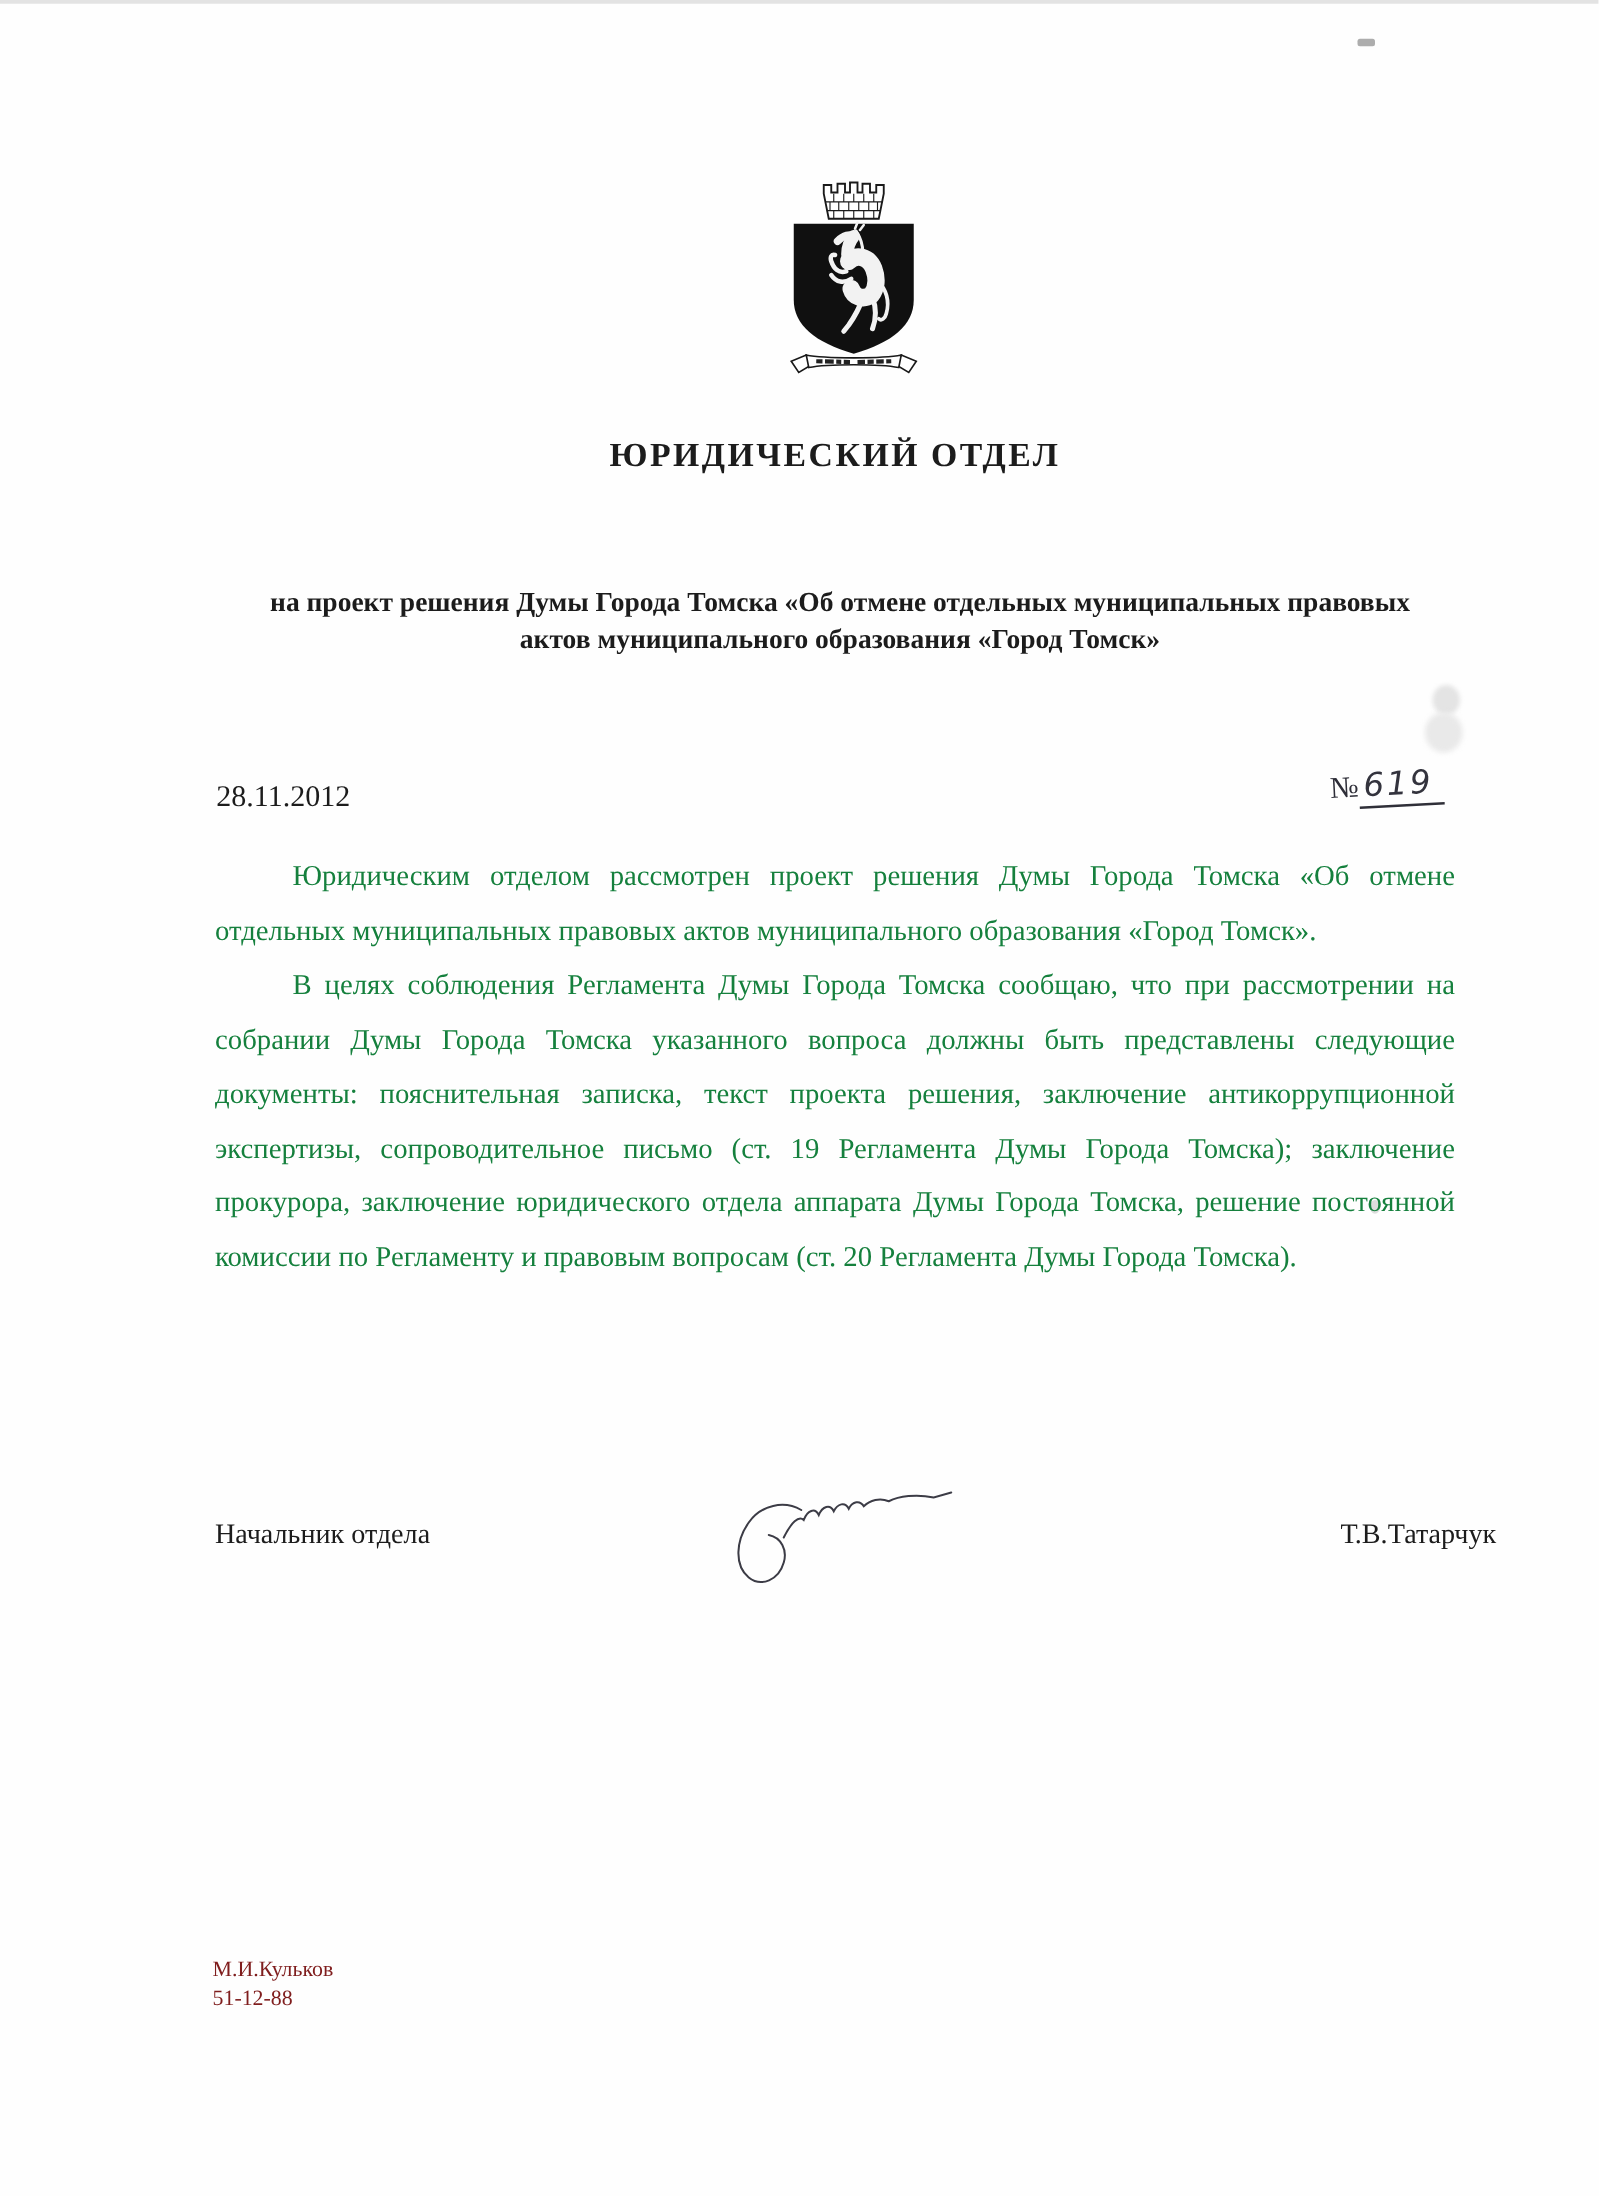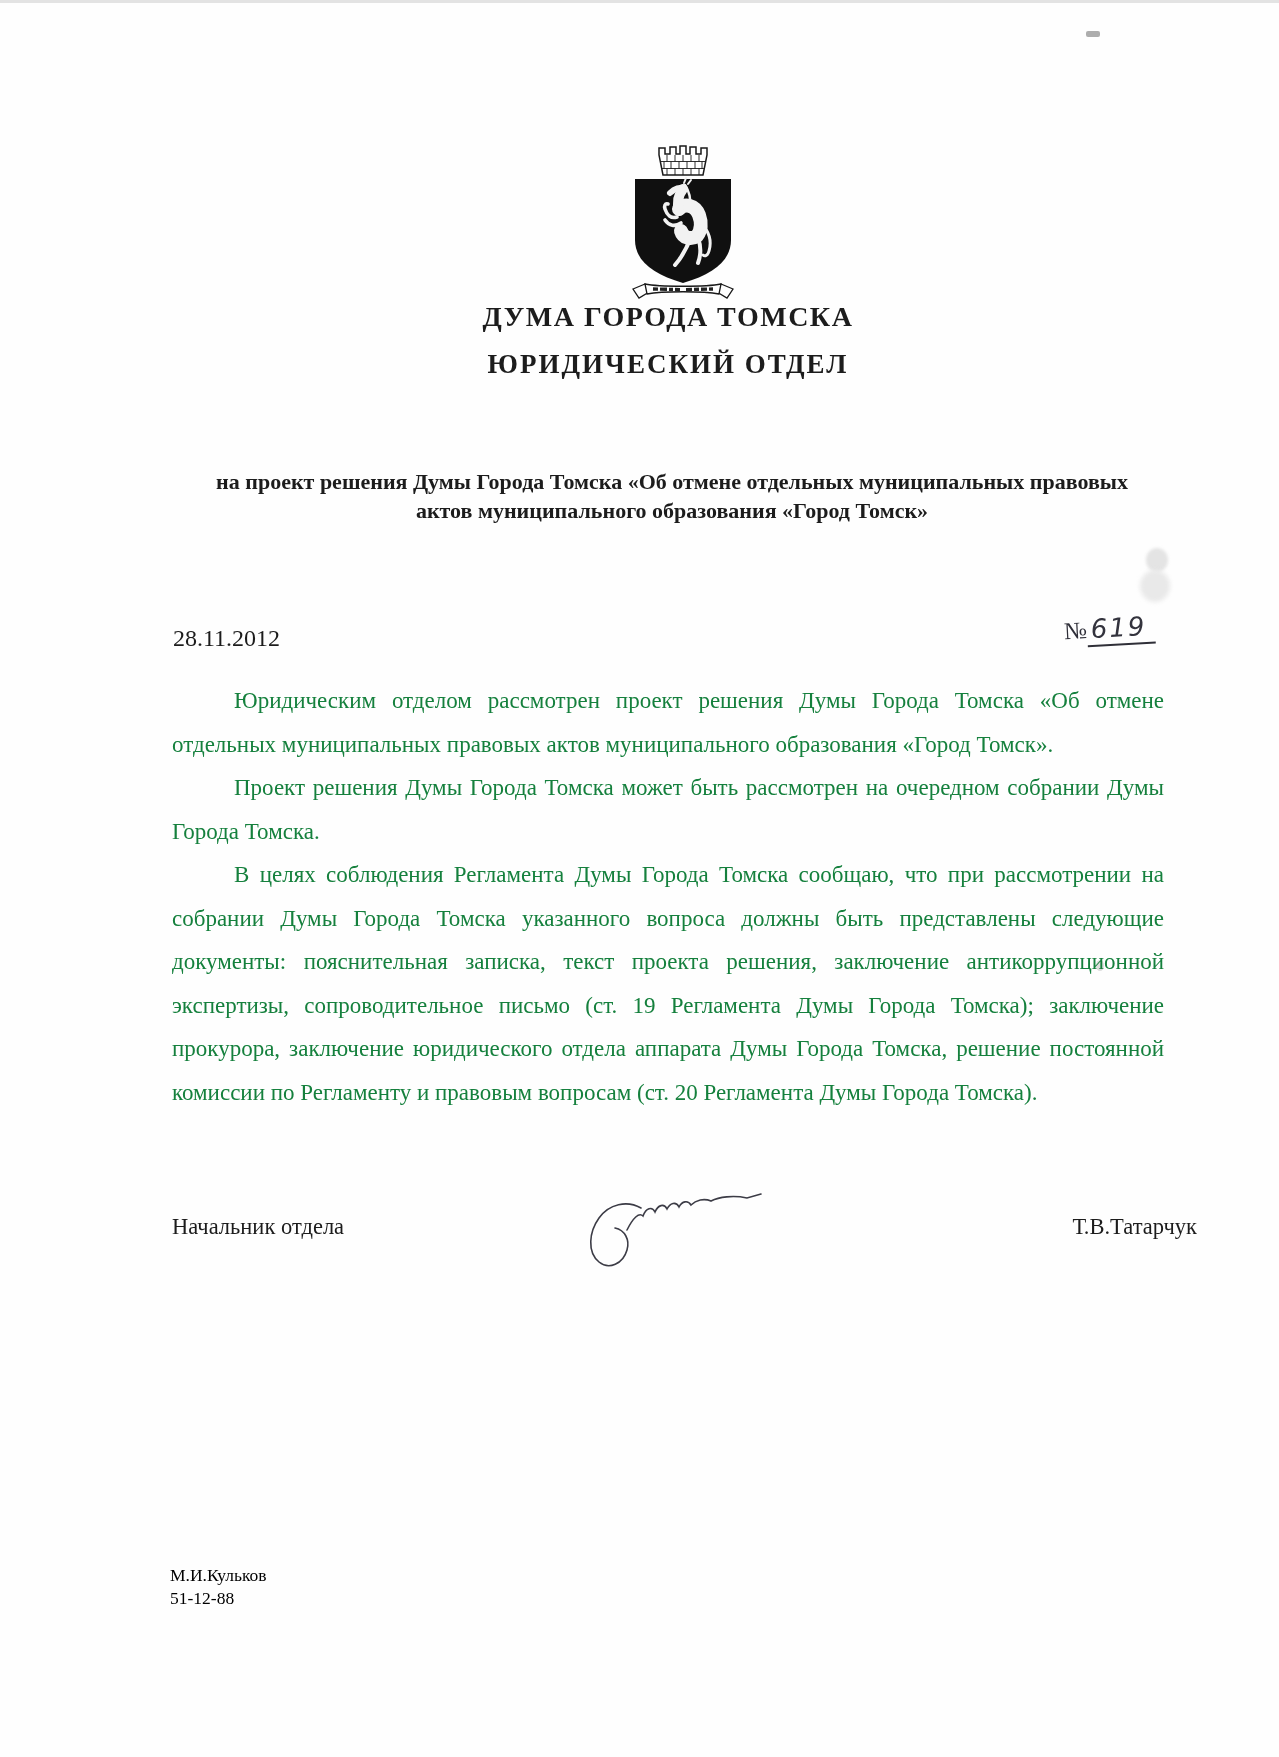--- a/index.html
+++ b/index.html
@@ -35,21 +35,21 @@
     padding:0 8px 1px 4px;min-width:52px;}
   
   .doc-body{position:absolute;left:172px;top:679px;width:992px;}
   .doc-body p{margin:0;font-size:23px;line-height:43.5px;text-align:justify;text-indent:62px;
     color:#15803d;}
   
   .sig-title{position:absolute;left:172px;top:1214px;font-size:22.5px;}
   .sig-stroke{position:absolute;left:563px;top:1178px;width:215px;height:95px;}
   .sig-name{position:absolute;right:82px;top:1214px;font-size:22.5px;}
   
-  .executor{position:absolute;left:170px;top:1564px;font-size:17.5px;line-height:23px;color:#000000;}
+  .executor{position:absolute;left:170px;top:1564px;font-size:17.5px;line-height:23px;color:#7f1d1d;}
 </style>
 </head>
 <body>
 
 <div class="page">
 
   <div class="edge-strip"></div>
   <div class="artifact-dash"></div>
   <div class="artifact-blob">
     <div class="b1"></div>
@@ -103,33 +103,31 @@
       <g fill="#ffffff" stroke="#1a1a1a" stroke-width="1.3">
         <path d="M4,146 L16,141 L20,149 L10,155 Z"></path>
         <path d="M104,146 L92,141 L88,149 L98,155 Z"></path>
         <path d="M16,141 C30,144 78,144 92,141 L90,151 C75,148 33,148 18,151 Z"></path>
       </g>
       <line x1="24" y1="146" x2="51" y2="146.6" stroke="#222222" stroke-width="3.4" stroke-dasharray="5 2 7 2 4 2"></line>
       <line x1="57" y1="146.6" x2="84" y2="146" stroke="#222222" stroke-width="3.4" stroke-dasharray="6 2 5 2 6 2"></line>
     </svg>
   </div>
 
-  <div class="center-col org-line1">ДУМА ГОРОДА ТОМСКА</div>
   <div class="center-col org-line2">ЮРИДИЧЕСКИЙ ОТДЕЛ</div>
 
   <div class="doc-subtitle">на проект решения Думы Города Томска «Об отмене  отдельных муниципальных правовых актов муниципального образования «Город Томск»</div>
 
   <div class="doc-date">28.11.2012</div>
   <div class="doc-number">
     <span class="number-sign">№</span><span class="number-value">619</span>
   </div>
 
   <div class="doc-body">
     <p>Юридическим отделом рассмотрен проект решения Думы Города Томска «Об отмене отдельных муниципальных правовых актов муниципального образования «Город Томск».</p>
-    <p>Проект решения Думы Города Томска может быть рассмотрен на очередном собрании Думы Города Томска.</p>
     <p>В целях соблюдения Регламента Думы Города Томска сообщаю, что при рассмотрении на собрании Думы Города Томска указанного вопроса должны быть представлены следующие документы: пояснительная записка, текст проекта решения, заключение антикоррупционной экспертизы, сопроводительное письмо (ст. 19 Регламента Думы Города Томска); заключение прокурора, заключение юридического отдела аппарата Думы Города Томска, решение постоянной комиссии по Регламенту и правовым вопросам (ст. 20 Регламента Думы Города Томска).</p>
   </div>
 
   <div class="sig-title">Начальник отдела</div>
   <div class="sig-stroke">
     <svg width="215" height="95" viewBox="0 0 215 95">
       <g stroke="#3c3c46" fill="none" stroke-width="1.6" stroke-linecap="round">
         <path d="M78,30 C64,22 46,26 36,40 C26,54 24,74 36,84 C46,92 60,86 64,72 C67,62 62,52 52,50"></path>
         <path d="M64,52 C70,40 76,34 80,38 C83,30 89,28 92,34 C95,27 101,25 104,31 C107,25 113,23 116,29 C119,23 125,22 128,27 C133,22 141,20 148,23 C156,19 170,17 184,20 L198,16"></path>
       </g>

